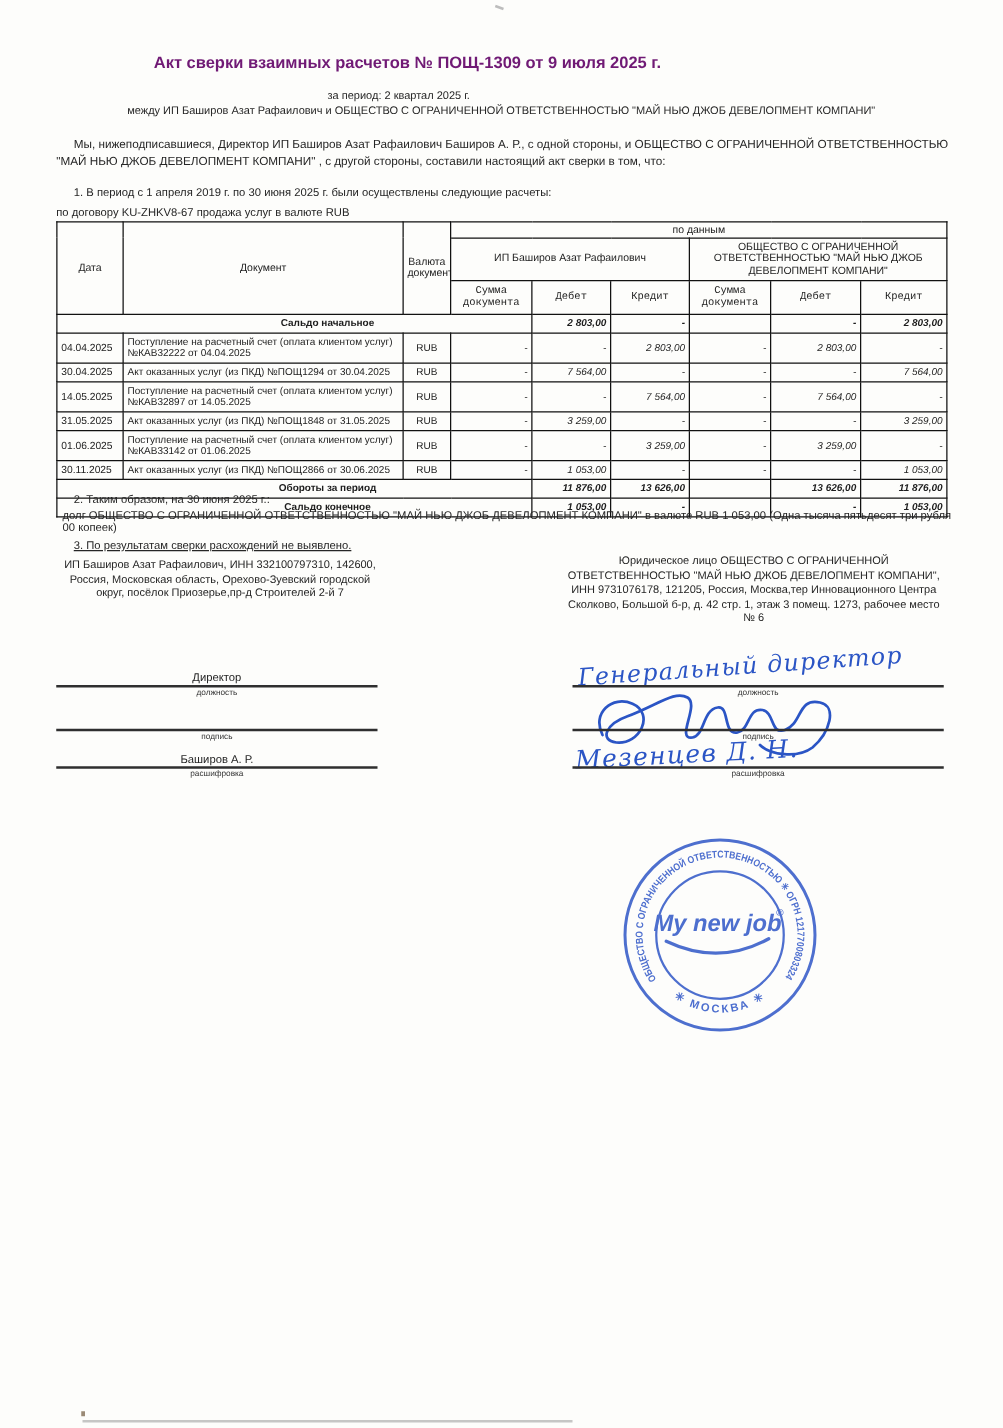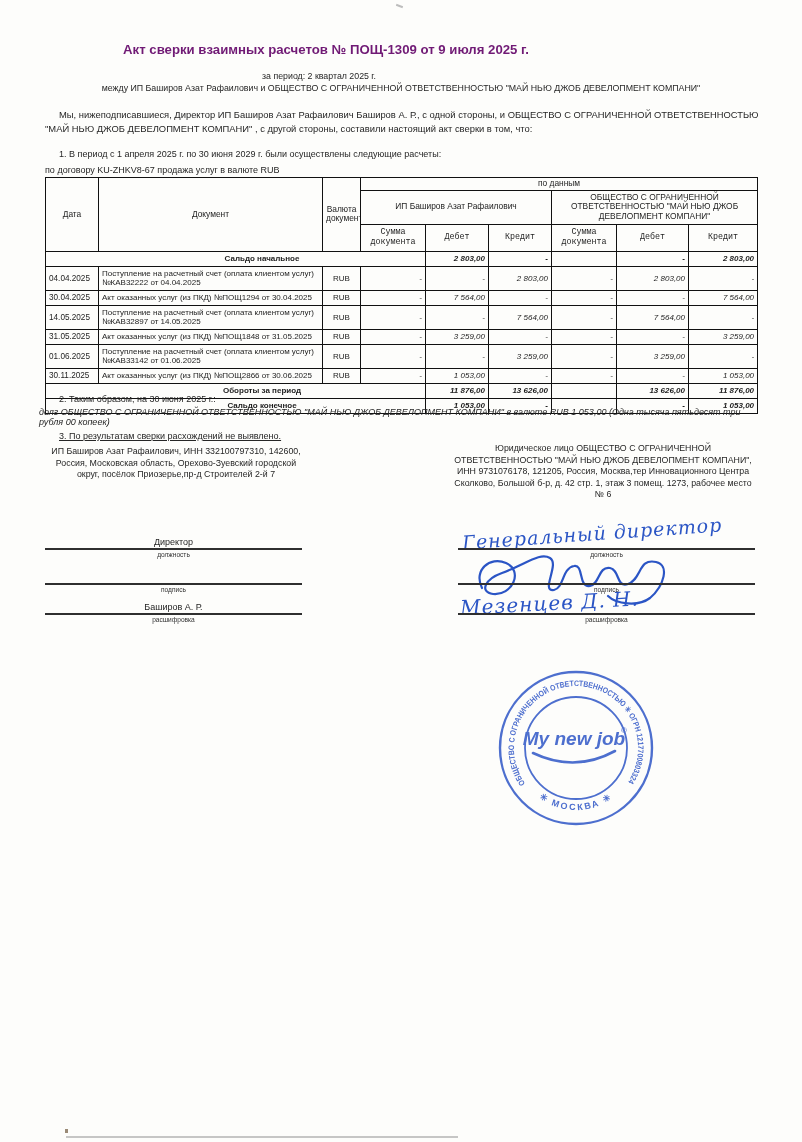--- a/index.html
+++ b/index.html
@@ -40,21 +40,21 @@
   td.date{text-align:left;font-size:8.2px;}
   td.doc{text-align:left;line-height:9.3px;}
   td.cur{text-align:center;}
   td.num{text-align:right;font-style:italic;}
   tr.sum-row td{font-weight:bold;height:12px;}
   tr.sum-row td.lbl{text-align:center;padding-left:56px;}
   tr.tx2 td{height:21px;}
   tr.tx1 td{height:12px;}
 
   .clause2{top:394px;left:45px;width:714px;font-size:9px;text-indent:14px;}
-  .debt-line{top:407px;left:39px;width:714px;font-size:9px;font-style:italic;}
+  .debt-line{top:407px;left:50px;width:714px;font-size:9px;}
   .clause3{top:431px;left:45px;width:714px;font-size:9px;text-indent:14px;text-decoration:underline;}
 
   .party-left{top:446px;left:45px;width:262px;font-size:8.8px;line-height:11.6px;text-align:center;}
   .party-right{top:443px;left:452px;width:302px;font-size:8.8px;line-height:11.6px;text-align:center;}
 
   .sig-line{height:2px;background:#2f2f2f;}
   .sig-left-line1{top:548px;left:45px;width:257px;}
   .sig-left-line2{top:583px;left:45px;width:257px;}
   .sig-left-line3{top:613px;left:45px;width:257px;}
   .sig-right-line1{top:548px;left:458px;width:297px;}
@@ -90,21 +90,21 @@
   .scan-line{top:1136px;left:66px;width:392px;height:2px;background:#8f8f8f;opacity:0.5;}
 </style>
 </head>
 <body>
 
 <div class="abs doc-title center">Акт сверки взаимных расчетов № ПОЩ-1309 от 9 июля 2025 г.</div>
 <div class="abs period-line center">за период: 2 квартал 2025 г.</div>
 <div class="abs between-line center">между ИП Баширов Азат Рафаилович и ОБЩЕСТВО С ОГРАНИЧЕННОЙ ОТВЕТСТВЕННОСТЬЮ "МАЙ НЬЮ ДЖОБ ДЕВЕЛОПМЕНТ КОМПАНИ"</div>
 
 <div class="abs preamble">Мы, нижеподписавшиеся, Директор ИП Баширов Азат Рафаилович Баширов А. Р., с одной стороны, и  ОБЩЕСТВО С ОГРАНИЧЕННОЙ ОТВЕТСТВЕННОСТЬЮ "МАЙ НЬЮ ДЖОБ ДЕВЕЛОПМЕНТ КОМПАНИ" , с другой стороны, составили настоящий акт сверки в том, что:</div>
-<div class="abs clause1">1. В период с 1 апреля 2025 г. по 30 июня 2029 г. были осуществлены следующие расчеты:</div>
+<div class="abs clause1">1. В период с 1 апреля 2019 г. по 30 июня 2025 г. были осуществлены следующие расчеты:</div>
 <div class="abs contract-line">по договору KU-ZHKV8-67 продажа услуг в валюте RUB</div>
 
 <table class="recon">
   <colgroup>
     <col style="width:53px">
       <col style="width:224px">
       <col style="width:38px">
     <col style="width:65px">
       <col style="width:63px">
       <col style="width:63px">

